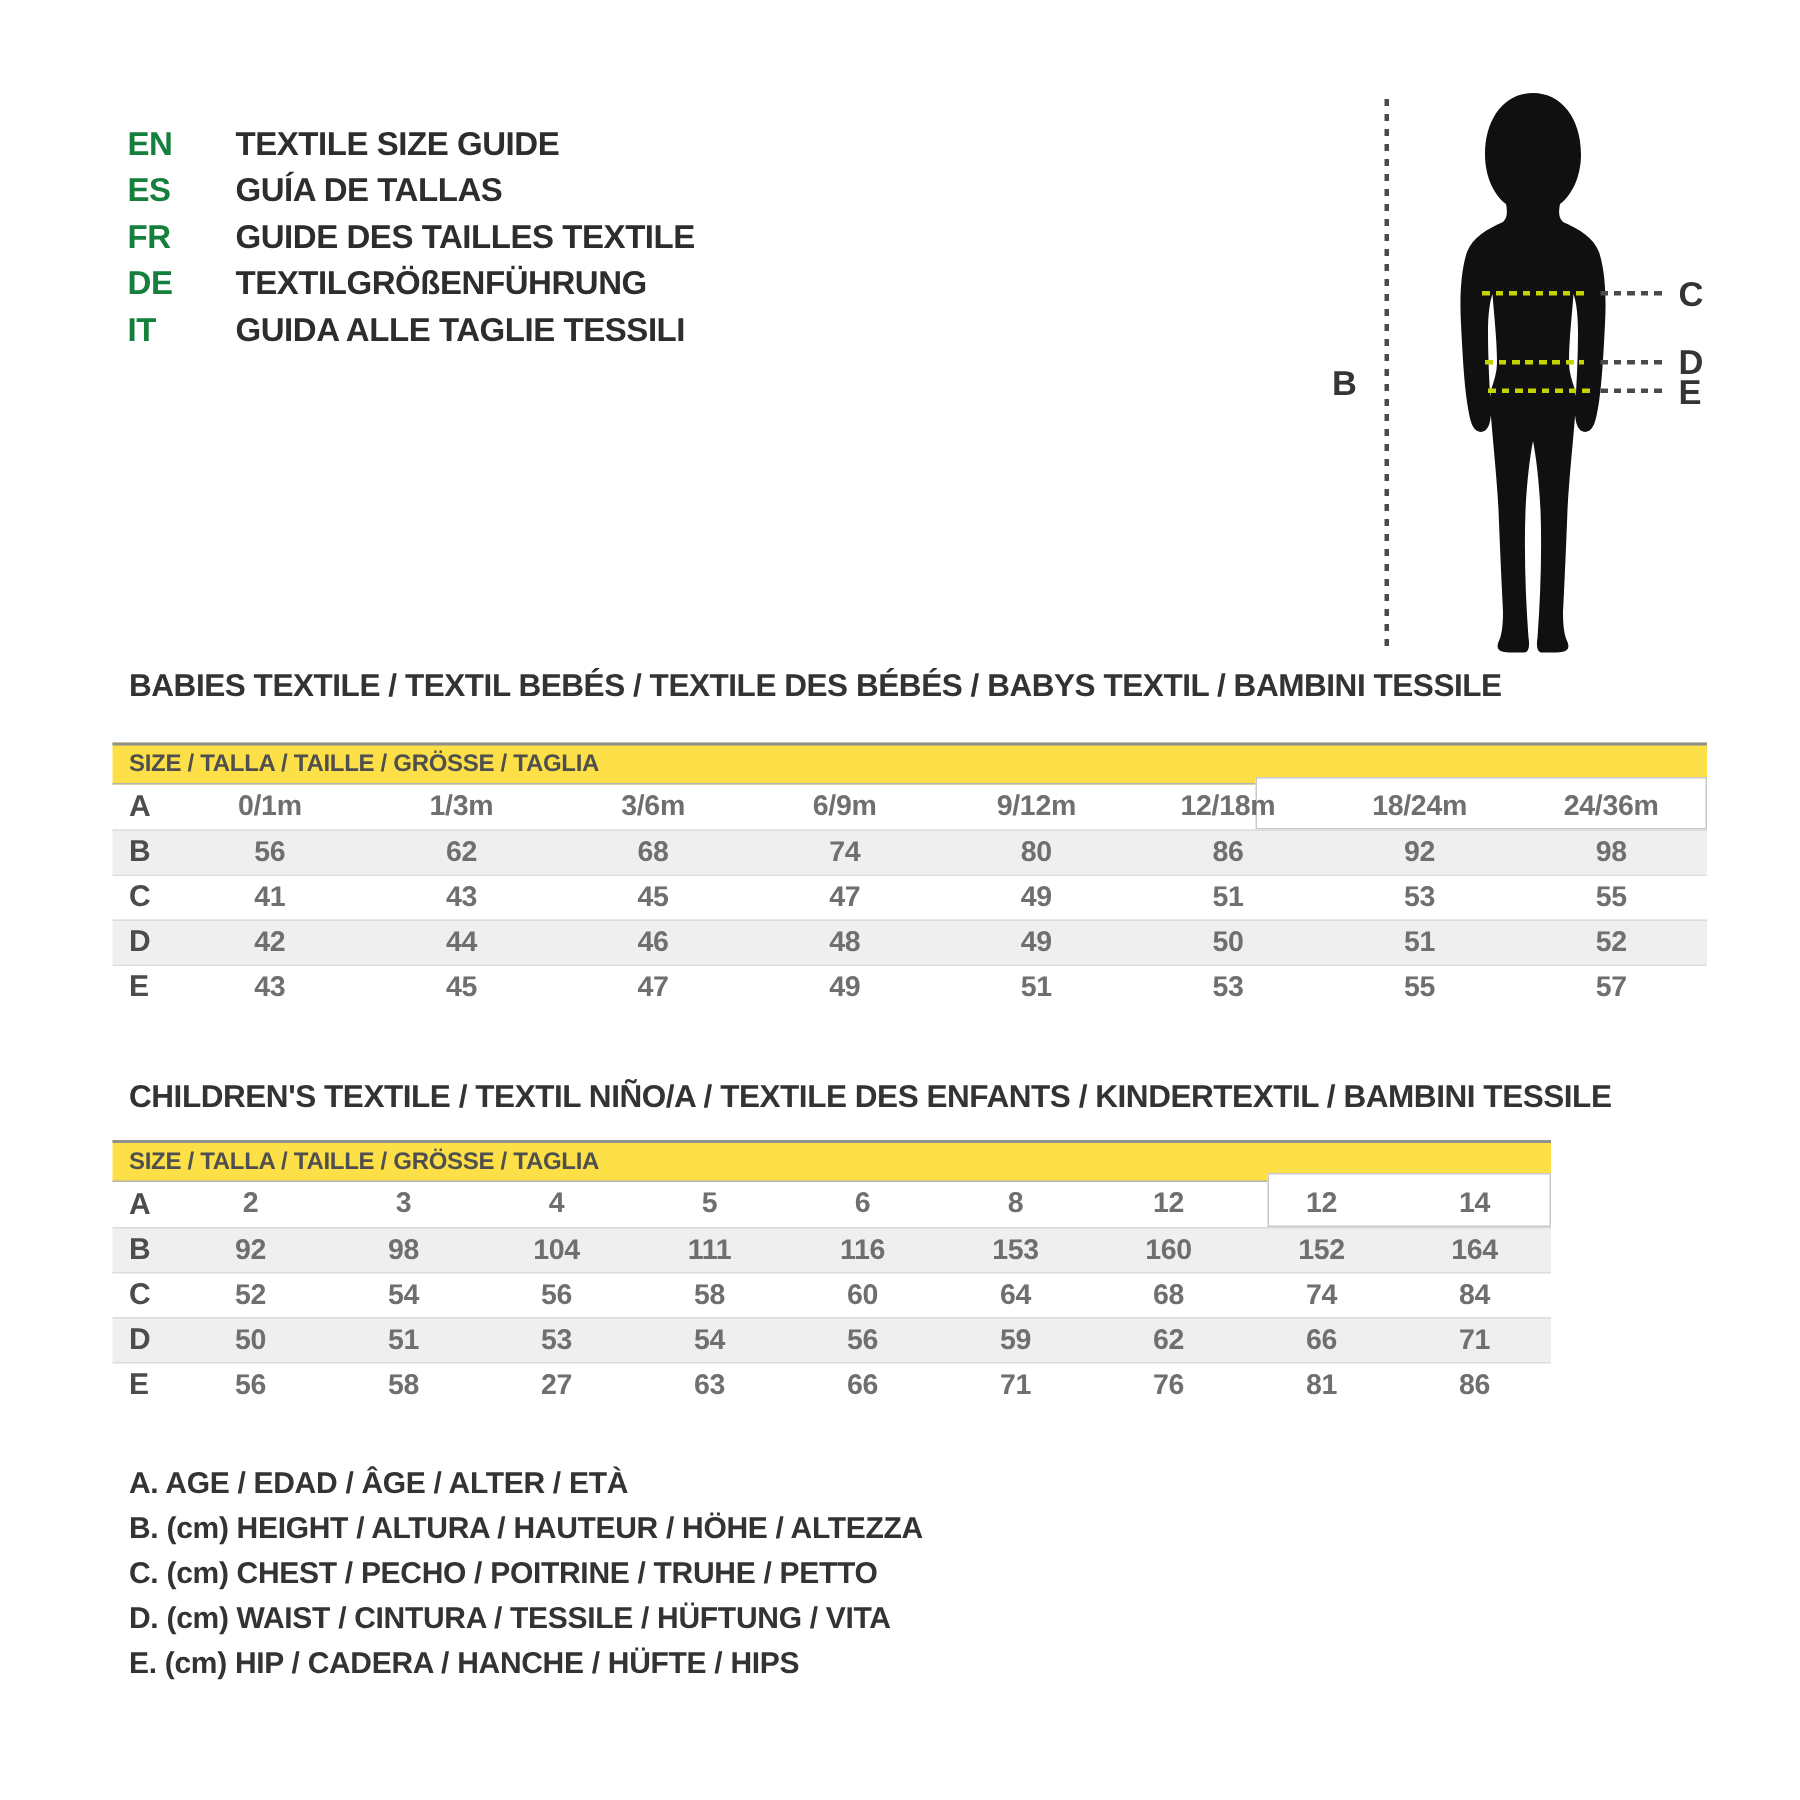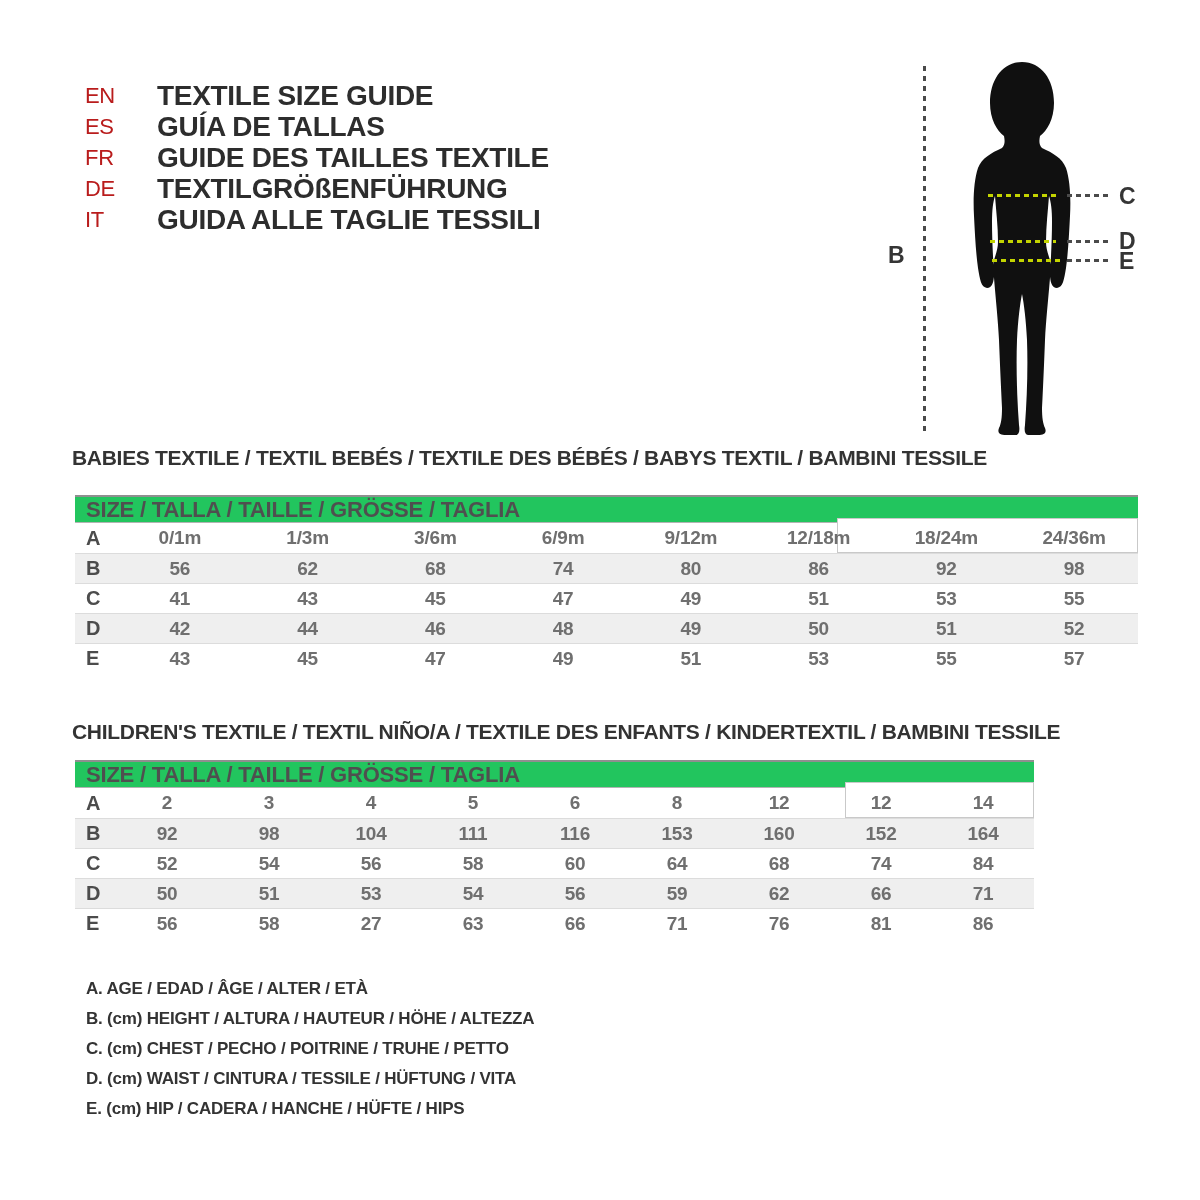--- a/index.html
+++ b/index.html
@@ -3,54 +3,54 @@
 <meta charset="utf-8">
 <style>
   html,body{margin:0;padding:0;background:#ffffff;}
   .canvas{
     position:relative;width:1200px;height:1200px;background:#ffffff;overflow:hidden;
     font-family:"Liberation Sans", sans-serif;color:#2d2d2d;
   }
   
   .lang-list{position:absolute;left:85px;top:80px;}
   .lang-row{display:flex;height:31px;align-items:center;}
-  .lang-code{width:72px;font-size:22px;font-weight:400;letter-spacing:-0.3px;color:#b91c1c;}
-  .lang-label{font-size:28px;font-weight:700;letter-spacing:-0.3px;color:#2d2d2d;white-space:nowrap;}
+  .lang-code{width:72px;font-size:22px;font-weight:700;letter-spacing:-0.3px;color:#15803d;}
+  .lang-label{font-size:22px;font-weight:700;letter-spacing:-0.3px;color:#2d2d2d;white-space:nowrap;}
   
   .b-line{position:absolute;left:923px;top:66px;width:3px;height:366px;
     background:repeating-linear-gradient(180deg,#4a4a4a 0 5px,transparent 5px 10px);}
   .measure-label{position:absolute;font-size:23px;font-weight:700;color:#353535;}
   .dash-h{position:absolute;height:3px;}
   .dash-accent{background:repeating-linear-gradient(90deg,var(--accent,#c3d400) 0 5px,transparent 5px 9px);}
   .dash-dark{background:repeating-linear-gradient(90deg,#4a4a4a 0 5px,transparent 5px 9px);}
   .silhouette{position:absolute;left:958px;top:58px;width:130px;height:385px;}
   
-  .section-heading{position:absolute;left:72px;font-size:21px;font-weight:700;
+  .section-heading{position:absolute;left:86px;font-size:21px;font-weight:700;
     letter-spacing:-0.3px;color:#333333;white-space:nowrap;}
   .heading-babies{top:446px;}
   .heading-children{top:720px;}
   
   .size-table{position:absolute;left:75px;}
   .table-babies{top:495px;width:1063px;}
   .table-children{top:760px;width:959px;}
-  .size-band{height:25px;line-height:25px;background:#22c55e;border-top:2px solid #8f8f8f;
-    border-bottom:1px solid #b3b3b3;padding-left:11px;font-size:22px;font-weight:700;
+  .size-band{height:25px;line-height:25px;background:#fde047;border-top:2px solid #8f8f8f;
+    border-bottom:1px solid #b3b3b3;padding-left:11px;font-size:16px;font-weight:700;
     letter-spacing:-0.2px;color:#4f4f4f;box-sizing:content-box;}
   .size-row{display:flex;height:29px;line-height:29px;border-top:1px solid #dcdcdc;}
   .size-row.first{border-top:none;height:30px;line-height:30px;}
   .size-row.stripe{background:#efefef;}
   .row-label{width:30px;padding-left:11px;font-size:20px;font-weight:700;color:#4c4c4c;}
   .cell{position:relative;flex:1;text-align:center;font-size:19px;font-weight:700;
     letter-spacing:-0.2px;color:#6f6f6f;}
   .hl-box{position:absolute;background:#ffffff;border:1px solid #c9c9c9;}
   .hl-babies{left:762px;top:23px;width:299px;height:33px;}
   .hl-children{left:770px;top:22px;width:187px;height:34px;}
   
   .legend{position:absolute;left:86px;top:974px;}
-  .legend-line{height:30px;line-height:30px;font-size:17px;font-weight:700;
+  .legend-line{height:30px;line-height:30px;font-size:20px;font-weight:700;
     letter-spacing:-0.2px;color:#333333;white-space:nowrap;}
 </style>
 </head>
 <body>
 
 <div class="canvas">
 
   <div class="lang-list">
     <div class="lang-row">
       <span class="lang-code">EN</span>

